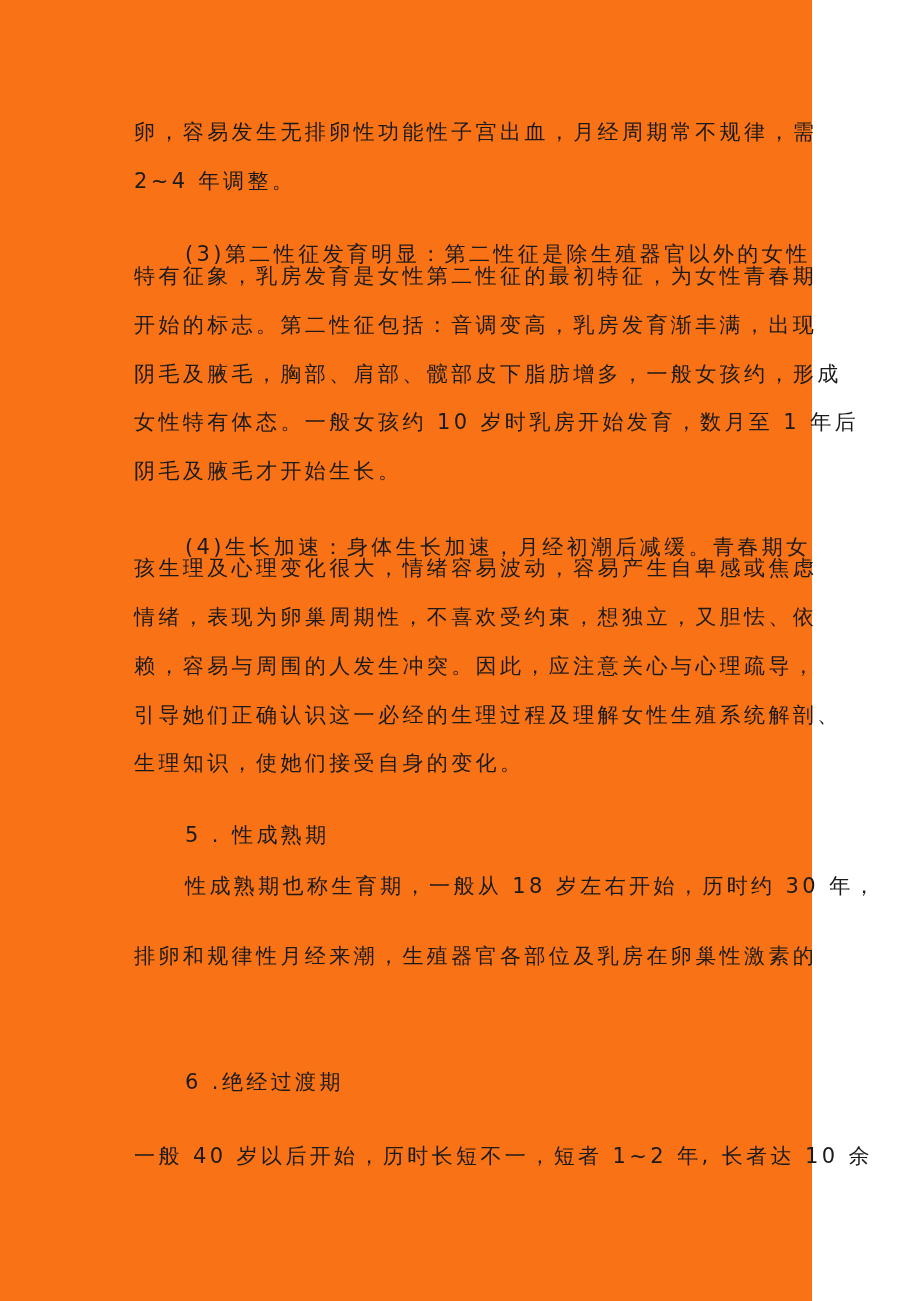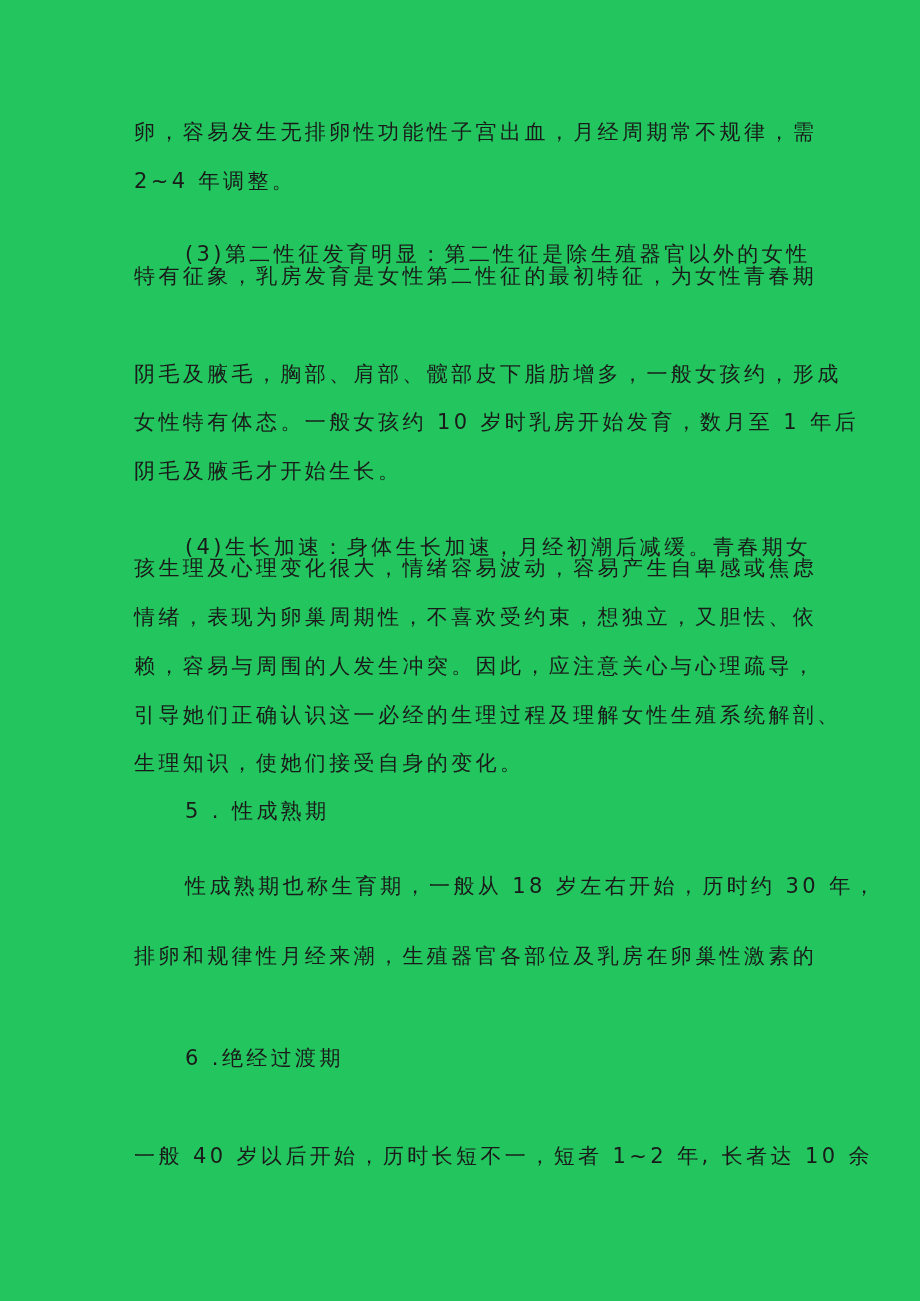--- a/index.html
+++ b/index.html
@@ -12,49 +12,51 @@
       height: 1301px;
       position: relative;
       overflow: hidden;
       font-family: "DejaVu Sans", "Liberation Sans", sans-serif;
       color: #1a1a1a;
     }
     .page {
       position: absolute;
       left: 0;
       top: 0;
-      width: 920px;
+      width: 812px;
       height: 1301px;
-      background: #22c55e;
+      background: #f97316;
     }
     .line {
       position: absolute;
       left: 134px;
       font-size: 21px;
       line-height: 28px;
       letter-spacing: 3.4px;
       white-space: nowrap;
     }
     .indent {
       left: 185px;
       margin-top: 27px;
     }
     .heading-line {
       left: 185px;
+      margin-top: 24px;
     }
   </style>
 </head>
 <body>
 
 <div class="page">
   <div class="line" style="top:118px">卵，容易发生无排卵性功能性子宫出血，月经周期常不规律，需</div>
   <div class="line" style="top:167px">2~4 年调整。</div>
 
   <div class="line indent" style="top:213px">(3)第二性征发育明显：第二性征是除生殖器官以外的女性</div>
   <div class="line" style="top:262px">特有征象，乳房发育是女性第二性征的最初特征，为女性青春期</div>
+  <div class="line" style="top:311px">开始的标志。第二性征包括：音调变高，乳房发育渐丰满，出现</div>
   <div class="line" style="top:360px">阴毛及腋毛，胸部、肩部、髋部皮下脂肪增多，一般女孩约，形成</div>
   <div class="line" style="top:408px">女性特有体态。一般女孩约 10 岁时乳房开始发育，数月至 1 年后</div>
   <div class="line" style="top:457px">阴毛及腋毛才开始生长。</div>
 
   <div class="line indent" style="top:506px">(4)生长加速：身体生长加速，月经初潮后减缓。青春期女</div>
   <div class="line" style="top:554px">孩生理及心理变化很大，情绪容易波动，容易产生自卑感或焦虑</div>
   <div class="line" style="top:603px">情绪，表现为卵巢周期性，不喜欢受约束，想独立，又胆怯、依</div>
   <div class="line" style="top:652px">赖，容易与周围的人发生冲突。因此，应注意关心与心理疏导，</div>
   <div class="line" style="top:701px">引导她们正确认识这一必经的生理过程及理解女性生殖系统解剖、</div>
   <div class="line" style="top:749px">生理知识，使她们接受自身的变化。</div>

